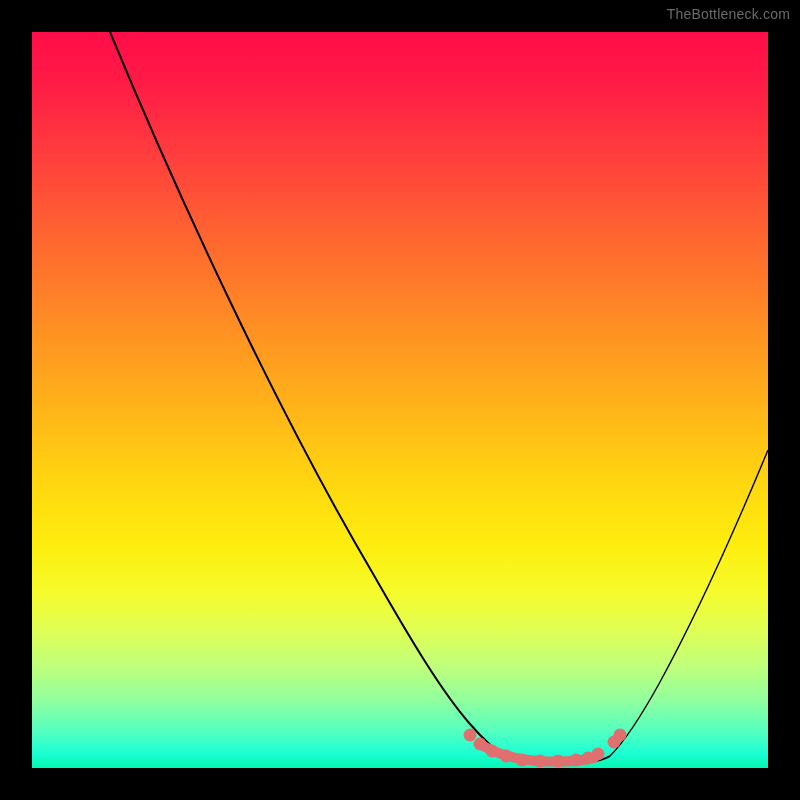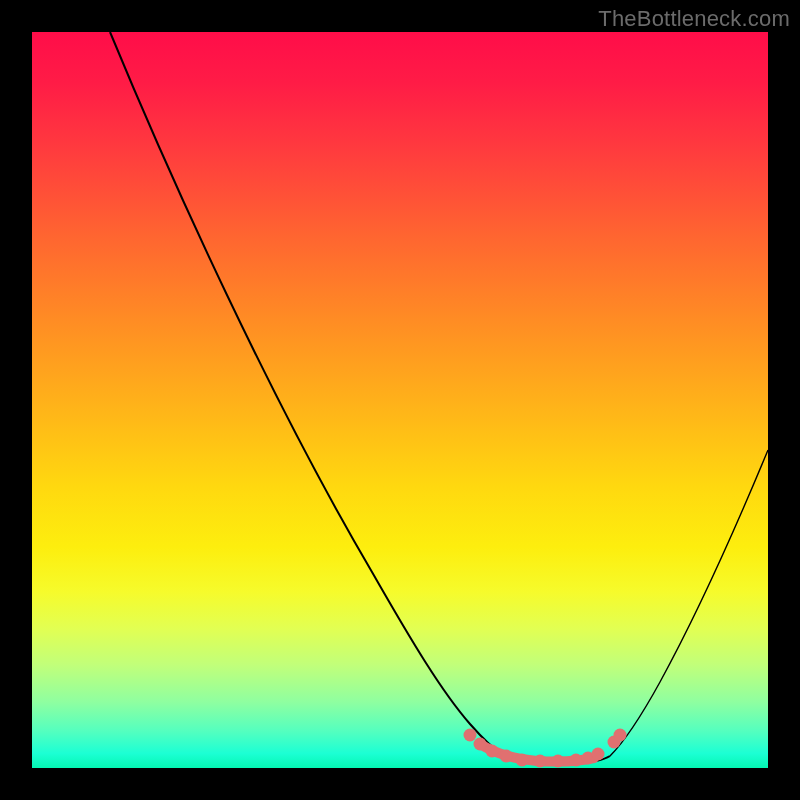--- a/index.html
+++ b/index.html
@@ -68,21 +68,21 @@
     stroke: #e07070;
     stroke-width: 10;
     stroke-linecap: round;
     fill: none;
   }
   .watermark {
     position: absolute;
     top: 6px;
     right: 10px;
     color: #6b6b6b;
-    font-size: 22px;
+    font-size: 14px;
     font-weight: 500;
     letter-spacing: 0.2px;
     user-select: none;
   }
 </style>
 </head>
 <body>
 
 <div class="frame">
   <div class="gradient"></div>

